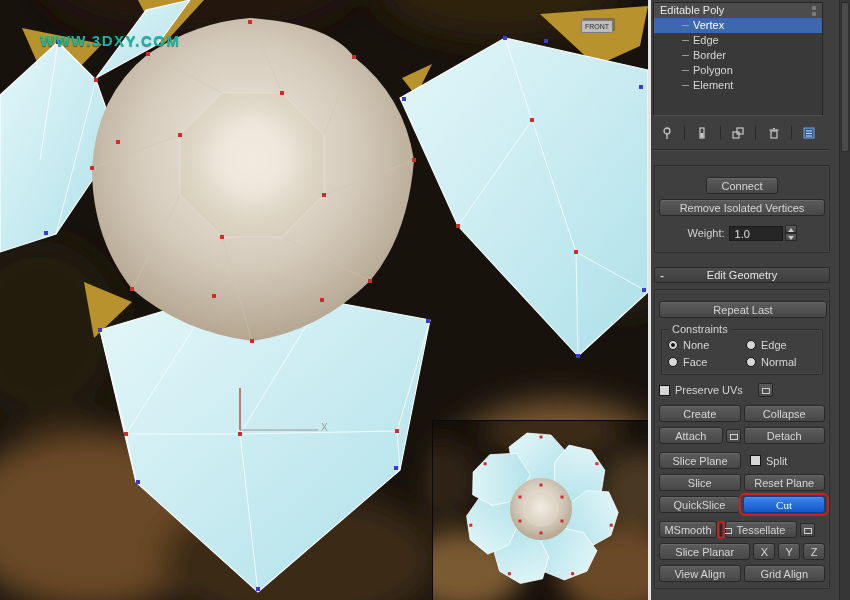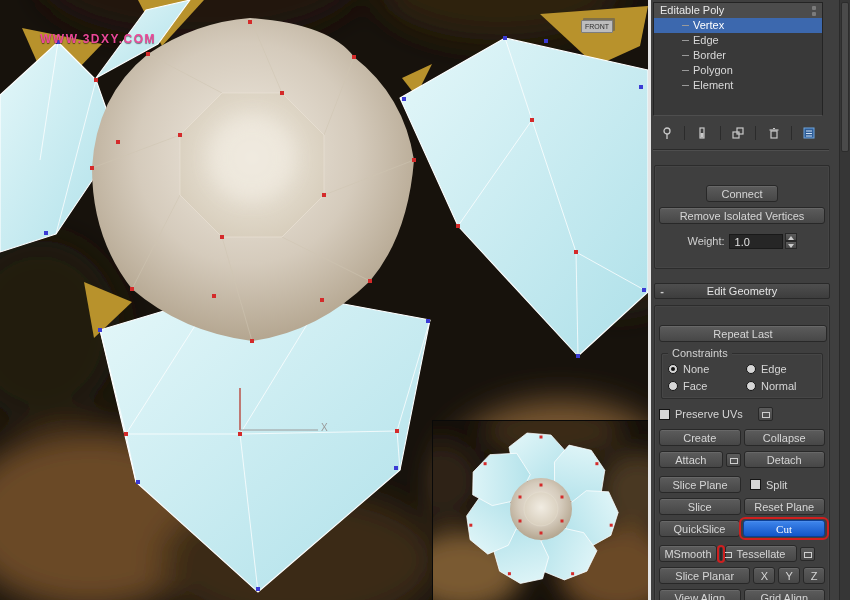--- a/index.html
+++ b/index.html
@@ -1,22 +1,22 @@
 <!DOCTYPE html>
 <html><head>
 <meta charset="utf-8">
 <style>
   html,body{margin:0;padding:0;background:#222;}
   *{box-sizing:border-box;font-family:"Liberation Sans",sans-serif;}
   .screen{position:relative;width:850px;height:600px;overflow:hidden;background:#17120c;}
 
   
   .viewport{position:absolute;left:0;top:0;width:648px;height:600px;overflow:hidden;}
-  .watermark{position:absolute;left:40px;top:32px;font-size:12px;font-weight:bold;letter-spacing:1.5px;
-    color:#ec4899;text-shadow:0 1px 1px rgba(0,0,0,.5);}
+  .watermark{position:absolute;left:40px;top:32px;font-size:15px;font-weight:bold;letter-spacing:1.5px;
+    color:#14b8a6;text-shadow:0 1px 1px rgba(0,0,0,.5);}
   .front-badge{position:absolute;left:581px;top:20px;background:#bdbdbd;color:#2d2d2d;font-size:7px;
     padding:2px 3px;border:1px solid #7d7d7d;border-radius:1px;box-shadow:2px -2px 0 rgba(90,90,90,.6);}
   .axis-x-label{position:absolute;left:321px;top:422px;font-size:10px;color:#9a9a9a;}
   .inset{position:absolute;left:432px;top:420px;width:216px;height:180px;border-left:1px solid #090909;
     border-top:1px solid #090909;overflow:hidden;}
 
   
   .panel{position:absolute;left:648px;top:0;width:202px;height:600px;background:#3f3f3f;
     border-left:3px solid #e5e5e5;overflow:hidden;font-size:11px;color:#d6d6d6;}
   .panel-scrollbar{position:absolute;right:0;top:0;width:11px;height:600px;background:#363636;
@@ -34,21 +34,21 @@
   .tree-tick{display:inline-block;width:7px;height:1px;background:#9a9a9a;margin-right:4px;}
   .stack-dots{position:absolute;right:14px;top:4px;width:14px;}
   .stack-dots i{display:block;width:4px;height:4px;background:#7b7b7b;margin:2px auto;border-radius:1px;}
 
   .stack-toolbar{width:170px;height:25px;display:flex;align-items:center;justify-content:space-around;margin-top:4px;}
   .tool-icon{width:20px;height:18px;display:flex;align-items:center;justify-content:center;cursor:default;}
   .tb-sep{width:1px;height:14px;background:#2b2b2b;}
   .panel-divider{width:176px;height:2px;margin-top:4px;border-top:1px solid #2a2a2a;border-bottom:1px solid #4e4e4e;}
 
   .rollout-body{width:176px;margin-left:1px;border:1px solid #2c2c2c;border-radius:2px;background:#3f3f3f;
-    padding:19px 4px;box-shadow:inset 0 0 0 1px rgba(255,255,255,.03);}
+    padding:11px 4px;box-shadow:inset 0 0 0 1px rgba(255,255,255,.03);}
   .box1{margin-top:14px;}
   .box2{margin-top:6px;height:300px;}
 
   .btn{height:17px;line-height:16px;font-size:11px;color:#d6d6d6;text-align:center;cursor:default;
     background:linear-gradient(#5c5c5c,#474747);border:1px solid #282828;border-radius:3px;
     box-shadow:inset 0 1px 0 rgba(255,255,255,.08);overflow:hidden;white-space:nowrap;}
   .btn.blue{background:linear-gradient(#3f86ec,#1256c8);border-color:#0d3f94;color:#fff;font-family:Liberation Serif, serif;}
   .w-full{width:168px;}
   .w-half{width:82px;}
   .w-c{width:72px;margin:0 auto;}

